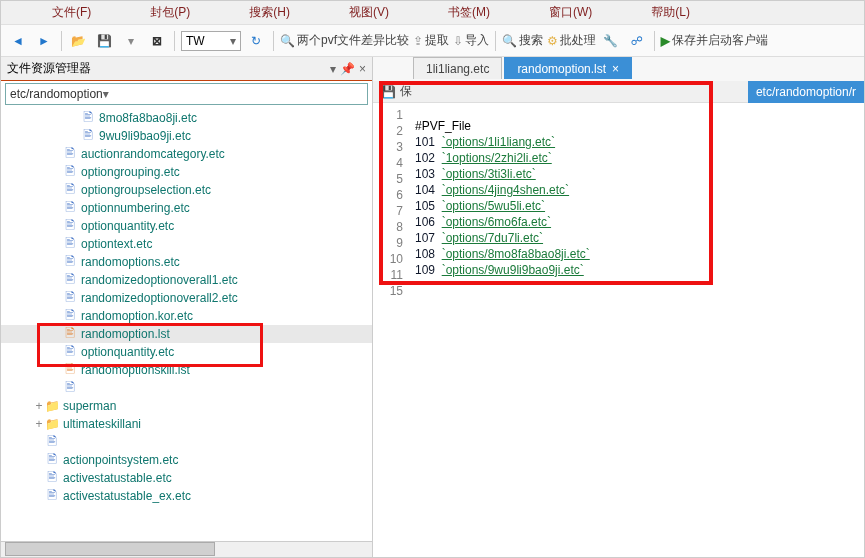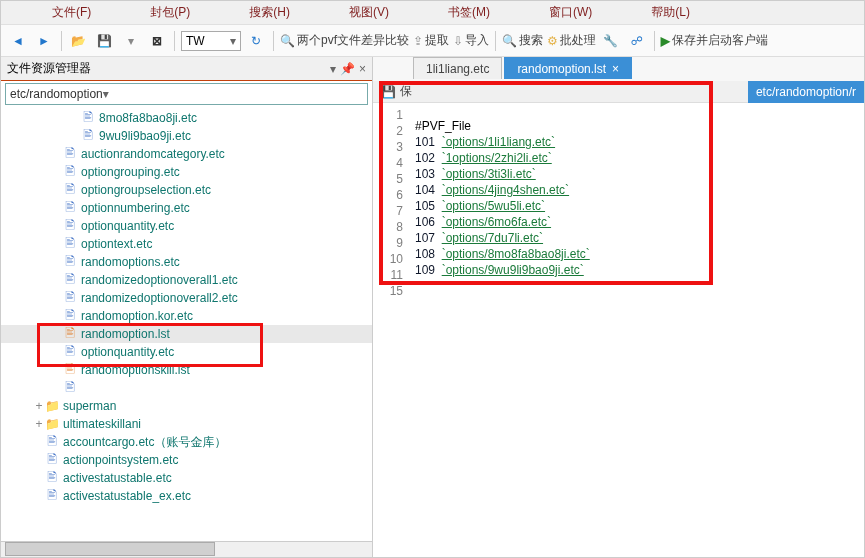--- a/index.html
+++ b/index.html
@@ -212,21 +212,20 @@
             <span class="lbl">superman</span>
           </div>
           <div class="node" style="padding-left: 32px;">
             <span class="exp">+</span>
             <span class="ficon folder-icon">📁</span>
             <span class="lbl">ultimateskillani</span>
           </div>
           <div class="node" style="padding-left: 32px;">
             <span class="exp"></span>
             <span class="ficon doc-icon">🖹</span>
-            <span class="lbl">accountcargo.etc（账号金库）</span>
           </div>
           <div class="node" style="padding-left: 32px;">
             <span class="exp"></span>
             <span class="ficon doc-icon">🖹</span>
             <span class="lbl">actionpointsystem.etc</span>
           </div>
           <div class="node" style="padding-left: 32px;">
             <span class="exp"></span>
             <span class="ficon doc-icon">🖹</span>
             <span class="lbl">activestatustable.etc</span>

